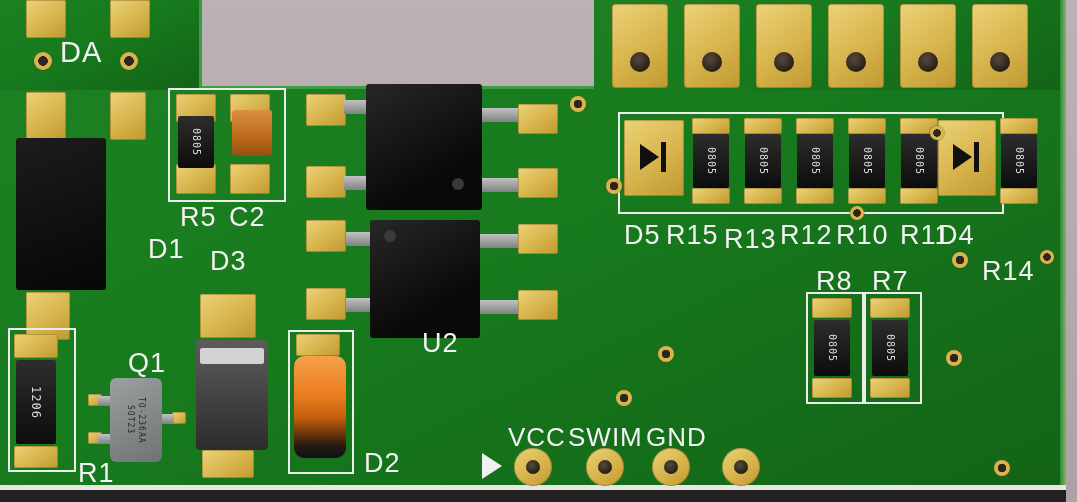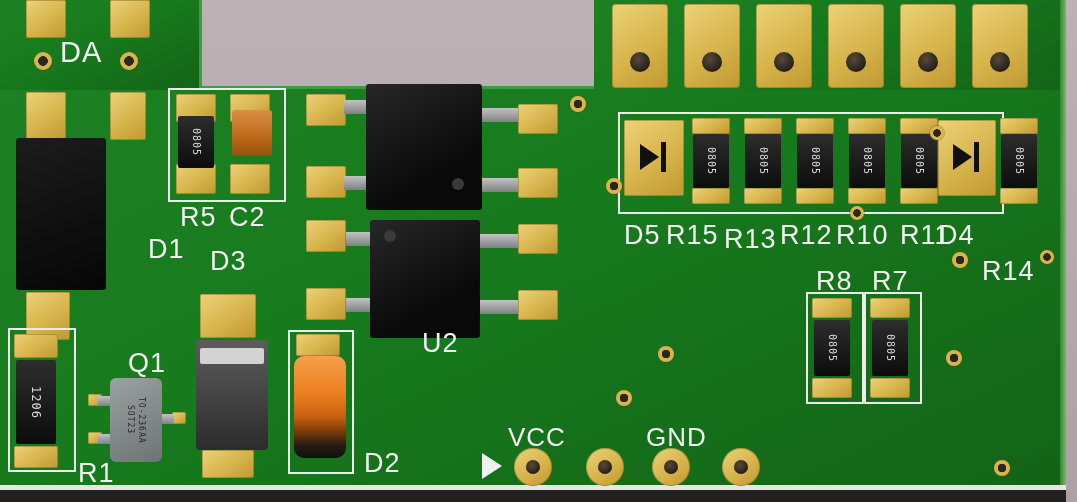--- a/index.html
+++ b/index.html
@@ -209,20 +209,21 @@
   <div class="pad" style="left:202px;top:450px;width:52px;height:28px;"></div>
 
   <div class="outline" style="left:288px;top:330px;width:62px;height:140px;"></div>
   <div class="pad" style="left:296px;top:334px;width:44px;height:22px;"></div>
   <div class="abs" style="left:294px;top:356px;width:52px;height:102px;border-radius:10px;background:linear-gradient(180deg,#f6a04a 0%,#ea7d1e 38%,#c65f10 60%,#7a3a08 74%,#241a12 88%,#111 100%);"></div>
   <div class="silk" style="left:364px;top:448px;">D2</div>
 
   <div class="tri" style="left:482px;top:453px;border-top:13px solid transparent;border-bottom:13px solid transparent;border-left:20px solid #f0f0f0;"></div>
 
   <div class="silk" style="left:508px;top:422px;font-size:26px;">VCC</div>
+  <div class="silk" style="left:568px;top:422px;font-size:26px;">SWIM</div>
   <div class="silk" style="left:646px;top:422px;font-size:26px;">GND</div>
 
   <div class="pad round" style="left:514px;top:448px;width:38px;height:38px;"></div>
   <div class="pad round" style="left:586px;top:448px;width:38px;height:38px;"></div>
   <div class="pad round" style="left:652px;top:448px;width:38px;height:38px;"></div>
   <div class="pad round" style="left:722px;top:448px;width:38px;height:38px;"></div>
   <div class="hole" style="left:526px;top:460px;width:14px;height:14px;"></div>
   <div class="hole" style="left:598px;top:460px;width:14px;height:14px;"></div>
   <div class="hole" style="left:664px;top:460px;width:14px;height:14px;"></div>
   <div class="hole" style="left:734px;top:460px;width:14px;height:14px;"></div>

